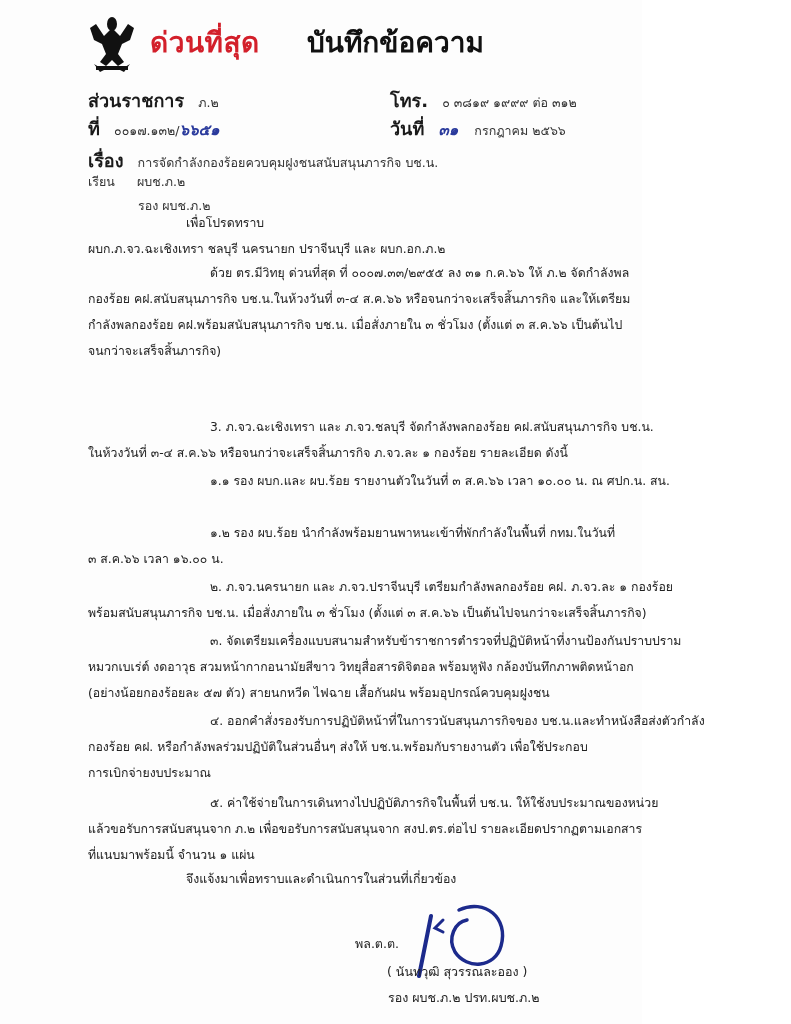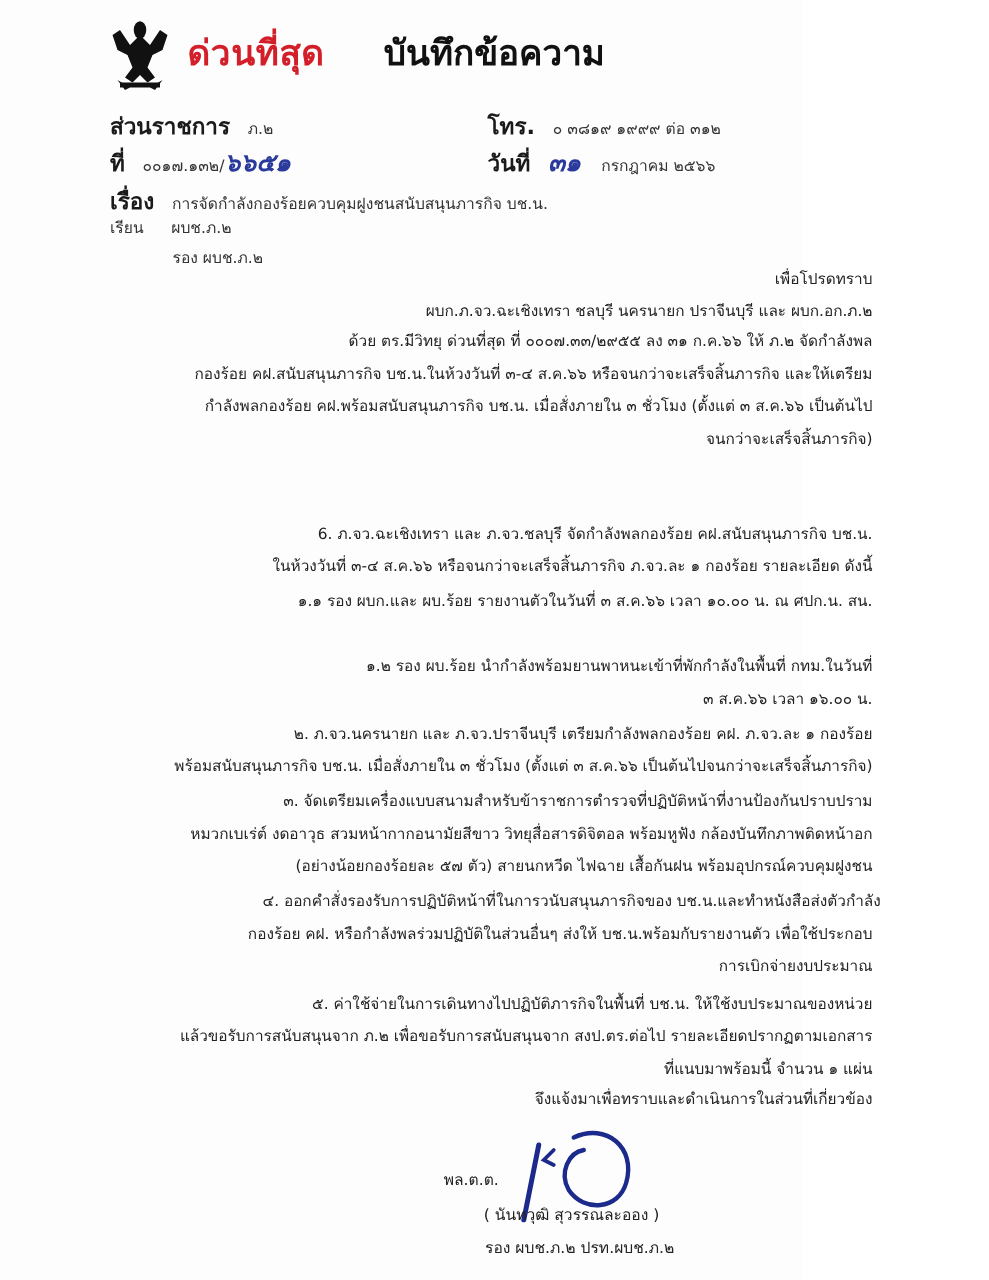--- a/index.html
+++ b/index.html
@@ -7,23 +7,23 @@
          font-family: "DejaVu Sans", "Liberation Sans", sans-serif; color: #1a1a1a; }
   .page { position: absolute; left: 0; top: 0; width: 642px; height: 1024px; background: #fdfdfd; }
 
   .garuda { position: absolute; left: 86px; top: 14px; width: 52px; height: 60px; }
   .urgent { position: absolute; left: 150px; top: 20px; font-size: 28px; font-weight: bold; color: #d31f2a; letter-spacing: 0.5px; }
   .memo-title { position: absolute; left: 307px; top: 20px; font-size: 28px; font-weight: bold; color: #111; }
 
   .row { position: absolute; font-size: 13px; white-space: nowrap; }
   .lbl { font-weight: bold; font-size: 18px; margin-right: 10px; }
   .val { font-size: 12.5px; color: #333; }
-  .hand { color: #2a3a9c; font-weight: bold; font-size: 20px; font-style: italic; }
+  .hand { color: #2a3a9c; font-weight: bold; font-size: 15px; font-style: italic; }
 
-  .para { position: absolute; left: 88px; width: 610px; font-size: 12.3px; line-height: 26px; color: #222; white-space: nowrap; text-align: right; }
+  .para { position: absolute; left: 88px; width: 610px; font-size: 12.3px; line-height: 26px; color: #222; white-space: nowrap; }
   .indent1 { padding-left: 122px; }
 
   .sig { position: absolute; left: 405px; top: 898px; width: 110px; height: 80px; }
   .sig-rank { position: absolute; left: 355px; top: 934px; font-size: 12.5px; color: #222; }
   .sig-name { position: absolute; left: 387px; top: 962px; font-size: 12.5px; color: #222; }
   .sig-pos { position: absolute; left: 388px; top: 988px; font-size: 12.5px; color: #222; }
 </style>
 </head>
 <body>
 
@@ -78,21 +78,21 @@
 
   <div class="para" style="top:260px;">
     <div class="indent1">ด้วย ตร.มีวิทยุ ด่วนที่สุด ที่ ๐๐๐๗.๓๓/๒๙๕๕ ลง ๓๑ ก.ค.๖๖ ให้ ภ.๒ จัดกำลังพล</div>
     <div>กองร้อย คฝ.สนับสนุนภารกิจ บช.น.ในห้วงวันที่ ๓-๔ ส.ค.๖๖ หรือจนกว่าจะเสร็จสิ้นภารกิจ และให้เตรียม</div>
     <div>กำลังพลกองร้อย คฝ.พร้อมสนับสนุนภารกิจ บช.น. เมื่อสั่งภายใน ๓ ชั่วโมง (ตั้งแต่ ๓ ส.ค.๖๖ เป็นต้นไป</div>
     <div>จนกว่าจะเสร็จสิ้นภารกิจ)</div>
   </div>
 
 
   <div class="para" style="top:414px;">
-    <div class="indent1">6. ภ.จว.ฉะเชิงเทรา และ ภ.จว.ชลบุรี จัดกำลังพลกองร้อย คฝ.สนับสนุนภารกิจ บช.น.</div>
+    <div class="indent1">3. ภ.จว.ฉะเชิงเทรา และ ภ.จว.ชลบุรี จัดกำลังพลกองร้อย คฝ.สนับสนุนภารกิจ บช.น.</div>
     <div>ในห้วงวันที่ ๓-๔ ส.ค.๖๖ หรือจนกว่าจะเสร็จสิ้นภารกิจ ภ.จว.ละ ๑ กองร้อย รายละเอียด ดังนี้</div>
   </div>
 
   <div class="para" style="top:468px;">
     <div class="indent1">๑.๑ รอง ผบก.และ ผบ.ร้อย รายงานตัวในวันที่ ๓ ส.ค.๖๖ เวลา ๑๐.๐๐ น. ณ ศปก.น. สน.</div>
   </div>
 
   <div class="para" style="top:520px;">
     <div class="indent1">๑.๒ รอง ผบ.ร้อย นำกำลังพร้อมยานพาหนะเข้าที่พักกำลังในพื้นที่ กทม.ในวันที่</div>
     <div>๓ ส.ค.๖๖ เวลา ๑๖.๐๐ น.</div>

